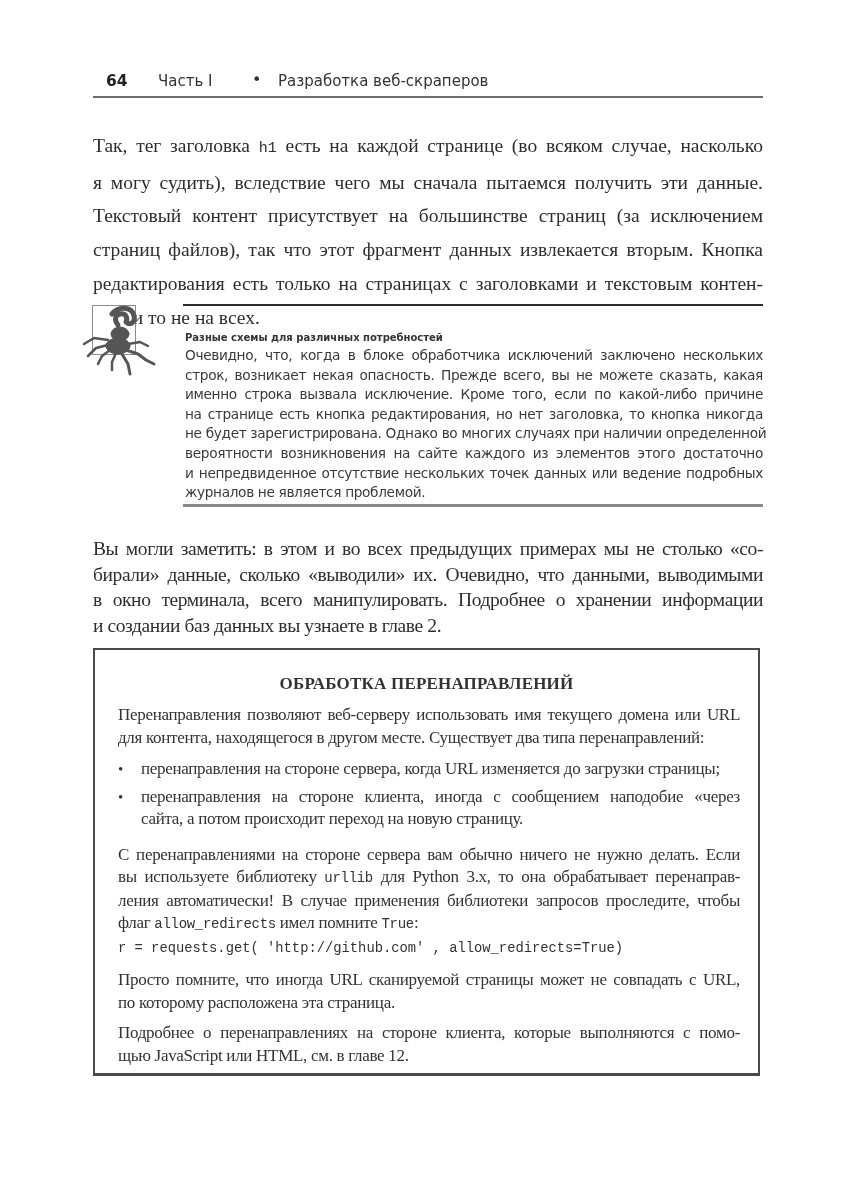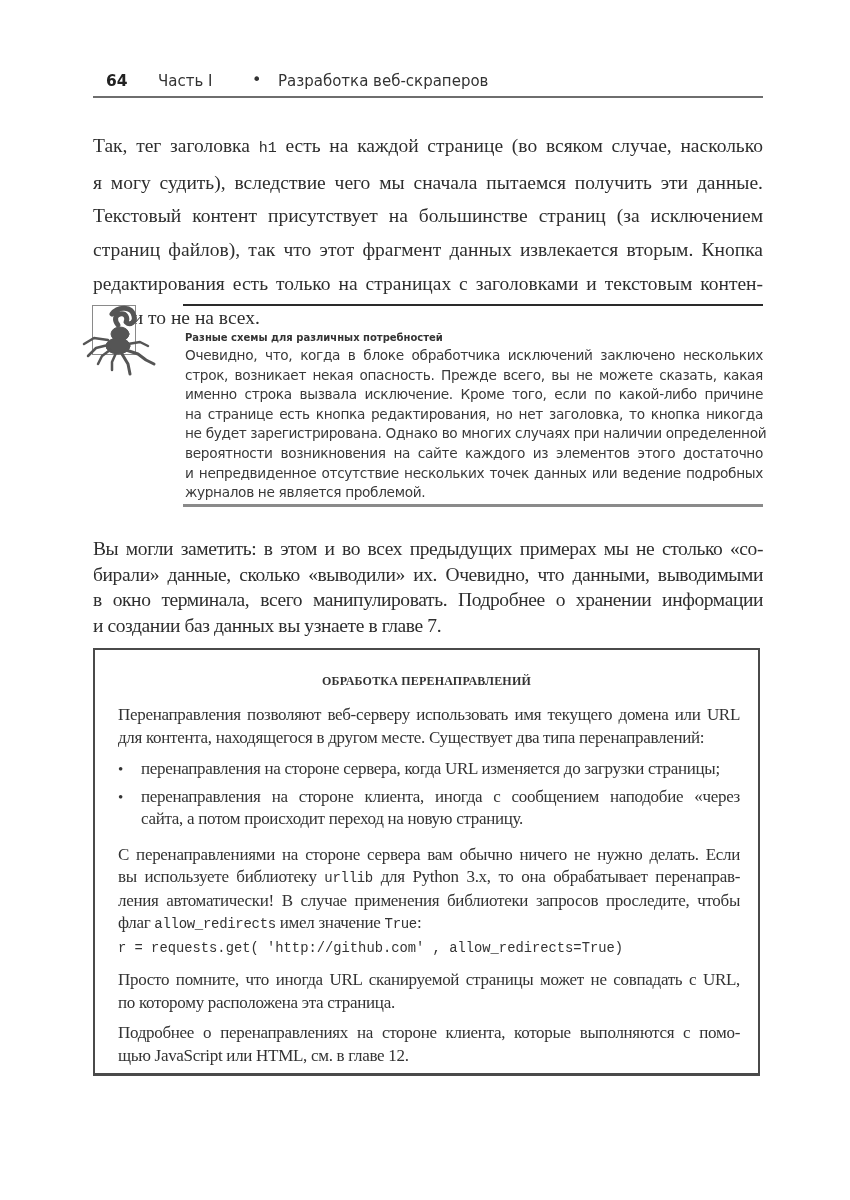--- a/index.html
+++ b/index.html
@@ -26,21 +26,21 @@
   .note-body { position:absolute; left:185px; top:346px; width:578px; font-family:"DejaVu Sans", sans-serif; font-size:13.7px; line-height:19.6px; color:#3a3a3a; }
   .note-body .line { display:block; text-align:justify; text-align-last:justify; white-space:nowrap; letter-spacing:-0.35px; }
   .note-body .line.last { text-align-last:left; }
   .note-bottom-rule { position:absolute; left:183px; top:504px; width:580px; height:3px; background:#8a8a8a; }
 
   .para2 { position:absolute; left:93px; top:536px; width:670px; font-size:19.5px; line-height:25.7px; color:#2e2e2e; }
   .para2 .line { display:block; text-align:justify; text-align-last:justify; white-space:nowrap; letter-spacing:-0.4px; }
   .para2 .line.last { text-align-last:left; }
 
   .sidebar { position:absolute; left:93px; top:648px; width:667px; height:428px; border:2px solid #4a4a4a; border-bottom-width:3px; box-sizing:border-box; background:#fff; }
-  .sb-title { position:absolute; left:0; top:24px; width:100%; text-align:center; font-size:12px; font-weight:bold; color:#333; letter-spacing:0.2px; }
+  .sb-title { position:absolute; left:0; top:24px; width:100%; text-align:center; font-size:17px; font-weight:bold; color:#333; letter-spacing:0.2px; }
   .sb-content { position:absolute; left:23px; top:54px; width:622px; font-size:17px; line-height:22.5px; color:#333; }
   .sb-content .line { display:block; text-align:justify; text-align-last:justify; white-space:nowrap; letter-spacing:-0.3px; }
   .sb-content .line.last { text-align-last:left; }
   .sb-content code { font-size:14px; }
   .sb-block { position:relative; }
   .sb-list { position:relative; margin-top:9px; }
   .sb-li { position:relative; padding-left:23px; margin-bottom:5px; }
   .sb-li .dot { position:absolute; left:0; top:0; font-size:15px; }
   .sb-code { font-size:13.8px; margin-top:2px; margin-bottom:9px; white-space:pre; color:#333; }
   .gap { height:8px; }
@@ -91,21 +91,21 @@
   <span class="line">вероятности возникновения на сайте каждого из элементов этого достаточно</span>
   <span class="line">и непредвиденное отсутствие нескольких точек данных или ведение подробных</span>
   <span class="line last">журналов не является проблемой.</span>
 </div>
 <div class="note-bottom-rule"></div>
 
 <div class="para2 serif">
   <span class="line">Вы могли заметить: в этом и во всех предыдущих примерах мы не столько «со-</span>
   <span class="line">бирали» данные, сколько «выводили» их. Очевидно, что данными, выводимыми</span>
   <span class="line">в окно терминала, всего манипулировать. Подробнее о хранении информации</span>
-  <span class="line last">и создании баз данных вы узнаете в главе 7.</span>
+  <span class="line last">и создании баз данных вы узнаете в главе 2.</span>
 </div>
 
 <div class="sidebar serif">
   <div class="sb-title">ОБРАБОТКА ПЕРЕНАПРАВЛЕНИЙ</div>
   <div class="sb-content">
     <div class="sb-block">
       <span class="line">Перенаправления позволяют веб-серверу использовать имя текущего домена или URL</span>
       <span class="line last">для контента, находящегося в другом месте. Существует два типа перенаправлений:</span>
     </div>
     <div class="sb-list">
@@ -117,21 +117,21 @@
         <span class="dot">•</span>
         <span class="line">перенаправления на стороне клиента, иногда с сообщением наподобие «через</span>
         <span class="line last">сайта, а потом происходит переход на новую страницу.</span>
       </div>
     </div>
     <div class="gap"></div>
     <div class="sb-block">
       <span class="line">С перенаправлениями на стороне сервера вам обычно ничего не нужно делать. Если</span>
       <span class="line"><span>вы используете библиотеку </span><code class="mono">urllib</code><span> для Python 3.x, то она обрабатывает перенаправ-</span></span>
       <span class="line">ления автоматически! В случае применения библиотеки запросов проследите, чтобы</span>
-      <span class="line last"><span>флаг </span><code class="mono">allow_redirects</code><span> имел значение </span><code class="mono">True</code><span>:</span></span>
+      <span class="line last"><span>флаг </span><code class="mono">allow_redirects</code><span> имел помните </span><code class="mono">True</code><span>:</span></span>
     </div>
     <div class="sb-code mono">r = requests.get( 'http://github.com' , allow_redirects=True)</div>
     <div class="sb-block">
       <span class="line">Просто помните, что иногда URL сканируемой страницы может не совпадать с URL,</span>
       <span class="line last">по которому расположена эта страница.</span>
     </div>
     <div class="gap"></div>
     <div class="sb-block">
       <span class="line">Подробнее о перенаправлениях на стороне клиента, которые выполняются с помо-</span>
       <span class="line last">щью JavaScript или HTML, см. в главе 12.</span>

